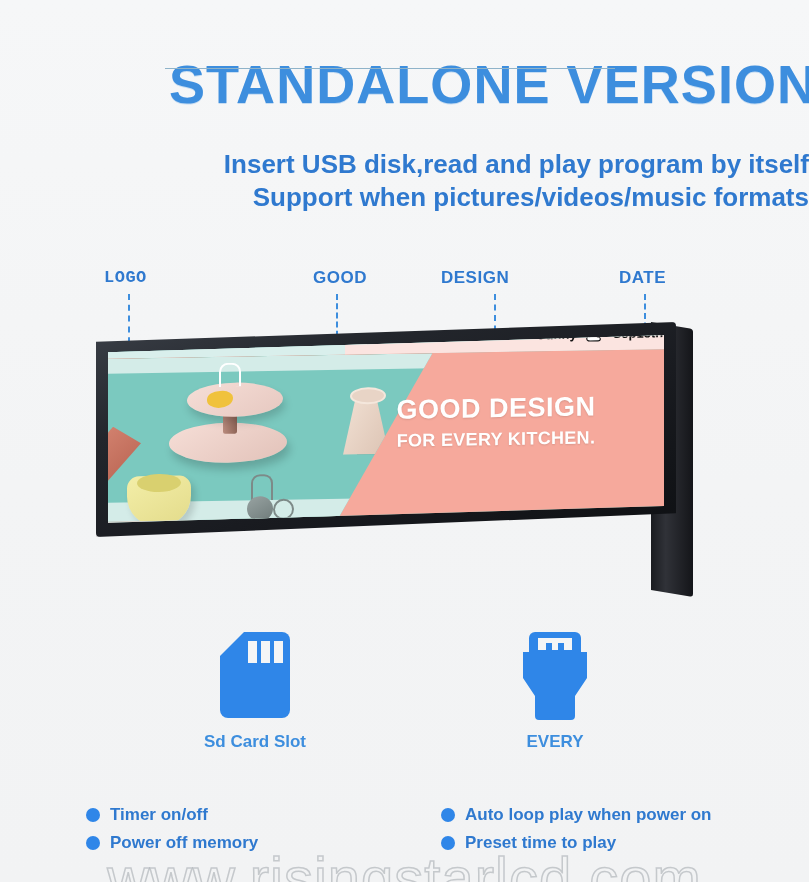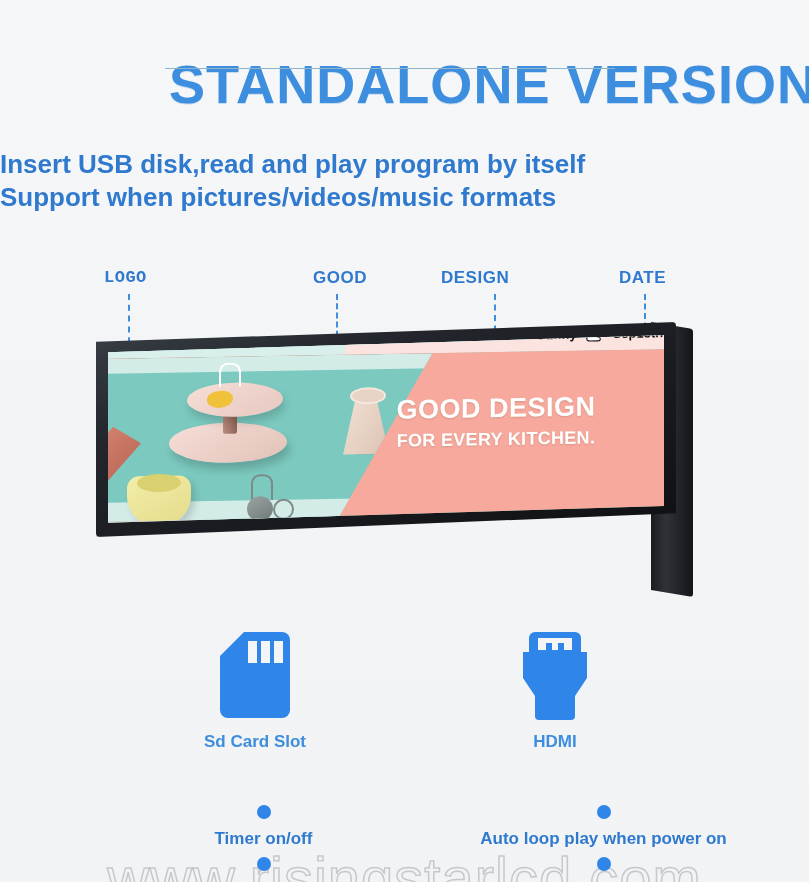--- a/index.html
+++ b/index.html
@@ -30,21 +30,21 @@
     transform:scaleX(1.02);
     text-shadow:0 1px 0 rgba(61,142,222,.25);
   }
   .headline-rule{
     position:absolute;left:165px;top:68px;width:450px;height:1px;
     background:#8fb3c9;
   }
 
   
   .sub-wrap{
-    position:absolute;left:0;right:0;top:148px;text-align:left;
+    position:absolute;left:0;right:0;top:148px;text-align:right;
   }
   .sub-line{
     font-family:"Liberation Sans", sans-serif;
     font-weight:bold;
     font-size:26px;
     color:#2f79cf;
     line-height:33px;
     letter-spacing:0px;
   }
 
@@ -239,21 +239,21 @@
     margin-top:8px;
     font-family:"Liberation Sans", sans-serif;
     font-weight:bold;font-size:17px;color:#3d8ede;
   }
 
   
   .features{
     position:absolute;left:86px;top:805px;width:680px;
     display:grid;grid-template-columns:355px 1fr;row-gap:8px;
   }
-  .feat{display:flex;align-items:center;gap:10px;flex-direction:column;}
+  .feat{display:flex;align-items:center;gap:10px;}
   .dot{
     width:14px;height:14px;border-radius:50%;background:#2f86e8;flex:0 0 auto;
   }
   .feat-label{
     font-family:"Liberation Sans", sans-serif;
     font-weight:bold;font-size:17px;color:#2f79cf;white-space:nowrap;
   }
 
   
   .watermark{
@@ -375,21 +375,21 @@
     <div class="port">
       <div class="port-icon">
         <svg width="72" height="92" viewBox="0 0 72 92" aria-hidden="true">
           <path d="M16 2 H56 a6 6 0 0 1 6 6 V22 H10 V8 A6 6 0 0 1 16 2 Z" fill="#2f86e8"></path>
           <path d="M4 22 H68 V48 L56 66 V86 a4 4 0 0 1 -4 4 H20 a4 4 0 0 1 -4 -4 V66 L4 48 Z" fill="#2f86e8"></path>
           <rect x="19" y="8" width="34" height="12" fill="#f4f5f6"></rect>
           <rect x="27" y="13" width="6" height="7" fill="#2f86e8"></rect>
           <rect x="39" y="13" width="6" height="7" fill="#2f86e8"></rect>
         </svg>
       </div>
-      <div class="port-label">HDMI</div>
+      <div class="port-label">EVERY</div>
     </div>
 
   </div>
 
   <div class="watermark">www.risingstarlcd.com</div>
 
   <div class="features">
     <div class="feat">
       <span class="dot"></span>
       <span class="feat-label">Timer on/off</span>

